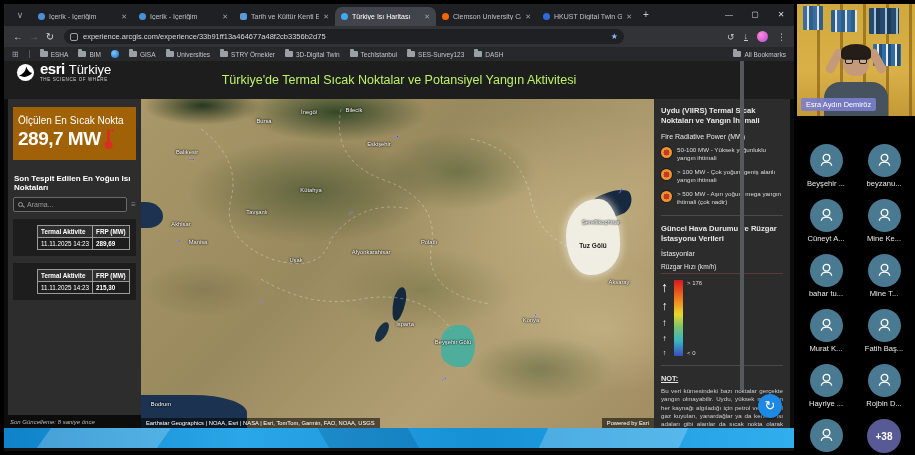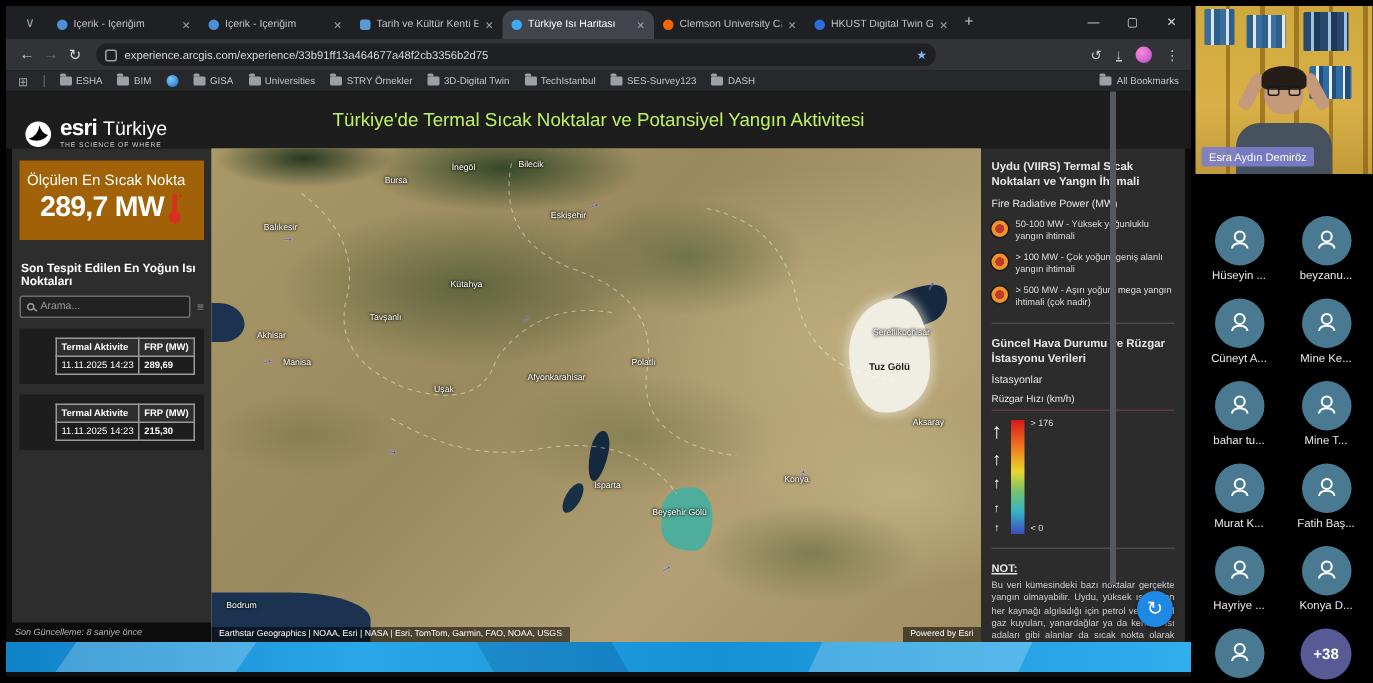--- a/index.html
+++ b/index.html
@@ -46,35 +46,35 @@
     background:#9aa0a6; border-radius:1px 1px 0 0; }
   .grid-ic { font-size:8px; color:#9aa0a6; }
   .globe-ic { width:8px; height:8px; border-radius:50%;
     background:radial-gradient(circle at 35% 35%, #7ec8ff, #1769c0); }
   .bm-sep { width:1px; height:8px; background:#55575b; }
   .allbm { margin-left:auto; display:flex; align-items:center; gap:3px; }
 
   
   .dash { position:absolute; left:0; top:57px; width:100%; height:367px; background:#0c0c0c; }
   .dash-header { position:absolute; left:0; top:0; width:100%; height:38px; background:#1d1d1d;
-    display:flex; align-items:flex-end; }
+    display:flex; align-items:flex-start; }
   .brand { display:flex; align-items:flex-start; gap:5px; margin-left:12px; }
   .brand svg { margin-top:2px; }
   .brand-words { color:#fff; line-height:1; }
   .brand-top { font-size:15px; }
   .brand-top b { font-weight:bold; letter-spacing:-.5px; }
   .brand-top span.reg { font-weight:300; margin-left:4px; font-size:13px; }
   .tagline { font-size:4.5px; letter-spacing:.6px; color:#cfcfcf; margin-top:2px; }
   .dash-title { position:absolute; left:150px; right:150px; top:0; height:38px; display:flex;
     align-items:center; justify-content:center; color:#bef264; font-size:12.5px; }
 
   .left-panel { position:absolute; left:4px; top:38px; width:133px; height:316px; background:#2d2d2d; }
   .stat-card { margin:8px 5px 4px 5px; background:#a16207; padding:8px 5px 10px 5px; }
   .stat-label { color:#fff; font-size:10px; }
-  .stat-row { display:flex; align-items:center; gap:2px; margin-top:2px;justify-content:center; }
+  .stat-row { display:flex; align-items:center; gap:2px; margin-top:2px; }
   .stat-value { color:#fff; font-size:19px; font-weight:bold; letter-spacing:-.5px; }
   .list-title { color:#fff; font-size:8px; font-weight:bold; margin:14px 5px 5px 6px; }
   .search-row { display:flex; align-items:center; gap:4px; margin:0 5px; }
   .search-box { flex:1; height:15px; background:#222; border:1px solid #6b6b6b; border-radius:2px;
     display:flex; align-items:center; gap:4px; padding:0 4px; }
   .mag { width:5px; height:5px; border:1px solid #999; border-radius:50%; position:relative; flex:none; }
   .mag::after { content:""; position:absolute; width:3px; height:1px; background:#999;
     right:-3px; bottom:-1px; transform:rotate(40deg); }
   .search-ph { color:#9a9a9a; font-size:7px; }
   .filter-ic { color:#8a8a8a; font-size:8px; }
@@ -495,21 +495,21 @@
     <div class="name-tag">Esra Aydın Demiröz</div>
   </div>
 
   <div class="ptile" style="left:2px;top:144px">
     <div class="pavatar">
         <svg viewBox="0 0 24 24" width="19" height="19">
           <circle cx="12" cy="8.5" r="4.2" fill="none" stroke="#fff" stroke-width="1.7"></circle>
           <path d="M5.5 18.5 a6.5 4.5 0 0 1 13 0" fill="none" stroke="#fff" stroke-width="1.7"></path>
         </svg>
       </div>
-    <div class="pname">Hüseyin ...</div>
+    <div class="pname">Beyşehir ...</div>
   </div>
   <div class="ptile" style="left:60px;top:144px">
     <div class="pavatar">
         <svg viewBox="0 0 24 24" width="19" height="19">
           <circle cx="12" cy="8.5" r="4.2" fill="none" stroke="#fff" stroke-width="1.7"></circle>
           <path d="M5.5 18.5 a6.5 4.5 0 0 1 13 0" fill="none" stroke="#fff" stroke-width="1.7"></path>
         </svg>
       </div>
     <div class="pname">beyzanu...</div>
   </div>
@@ -576,21 +576,21 @@
       </div>
     <div class="pname">Hayriye ...</div>
   </div>
   <div class="ptile" style="left:60px;top:364px">
     <div class="pavatar">
         <svg viewBox="0 0 24 24" width="19" height="19">
           <circle cx="12" cy="8.5" r="4.2" fill="none" stroke="#fff" stroke-width="1.7"></circle>
           <path d="M5.5 18.5 a6.5 4.5 0 0 1 13 0" fill="none" stroke="#fff" stroke-width="1.7"></path>
         </svg>
       </div>
-    <div class="pname">Konya D...</div>
+    <div class="pname">Rojbin D...</div>
   </div>
   <div class="ptile" style="left:2px;top:419px">
     <div class="pavatar">
         <svg viewBox="0 0 24 24" width="19" height="19">
           <circle cx="12" cy="8.5" r="4.2" fill="none" stroke="#fff" stroke-width="1.7"></circle>
           <path d="M5.5 18.5 a6.5 4.5 0 0 1 13 0" fill="none" stroke="#fff" stroke-width="1.7"></path>
         </svg>
       </div>
   </div>
   <div class="ptile" style="left:60px;top:419px">

